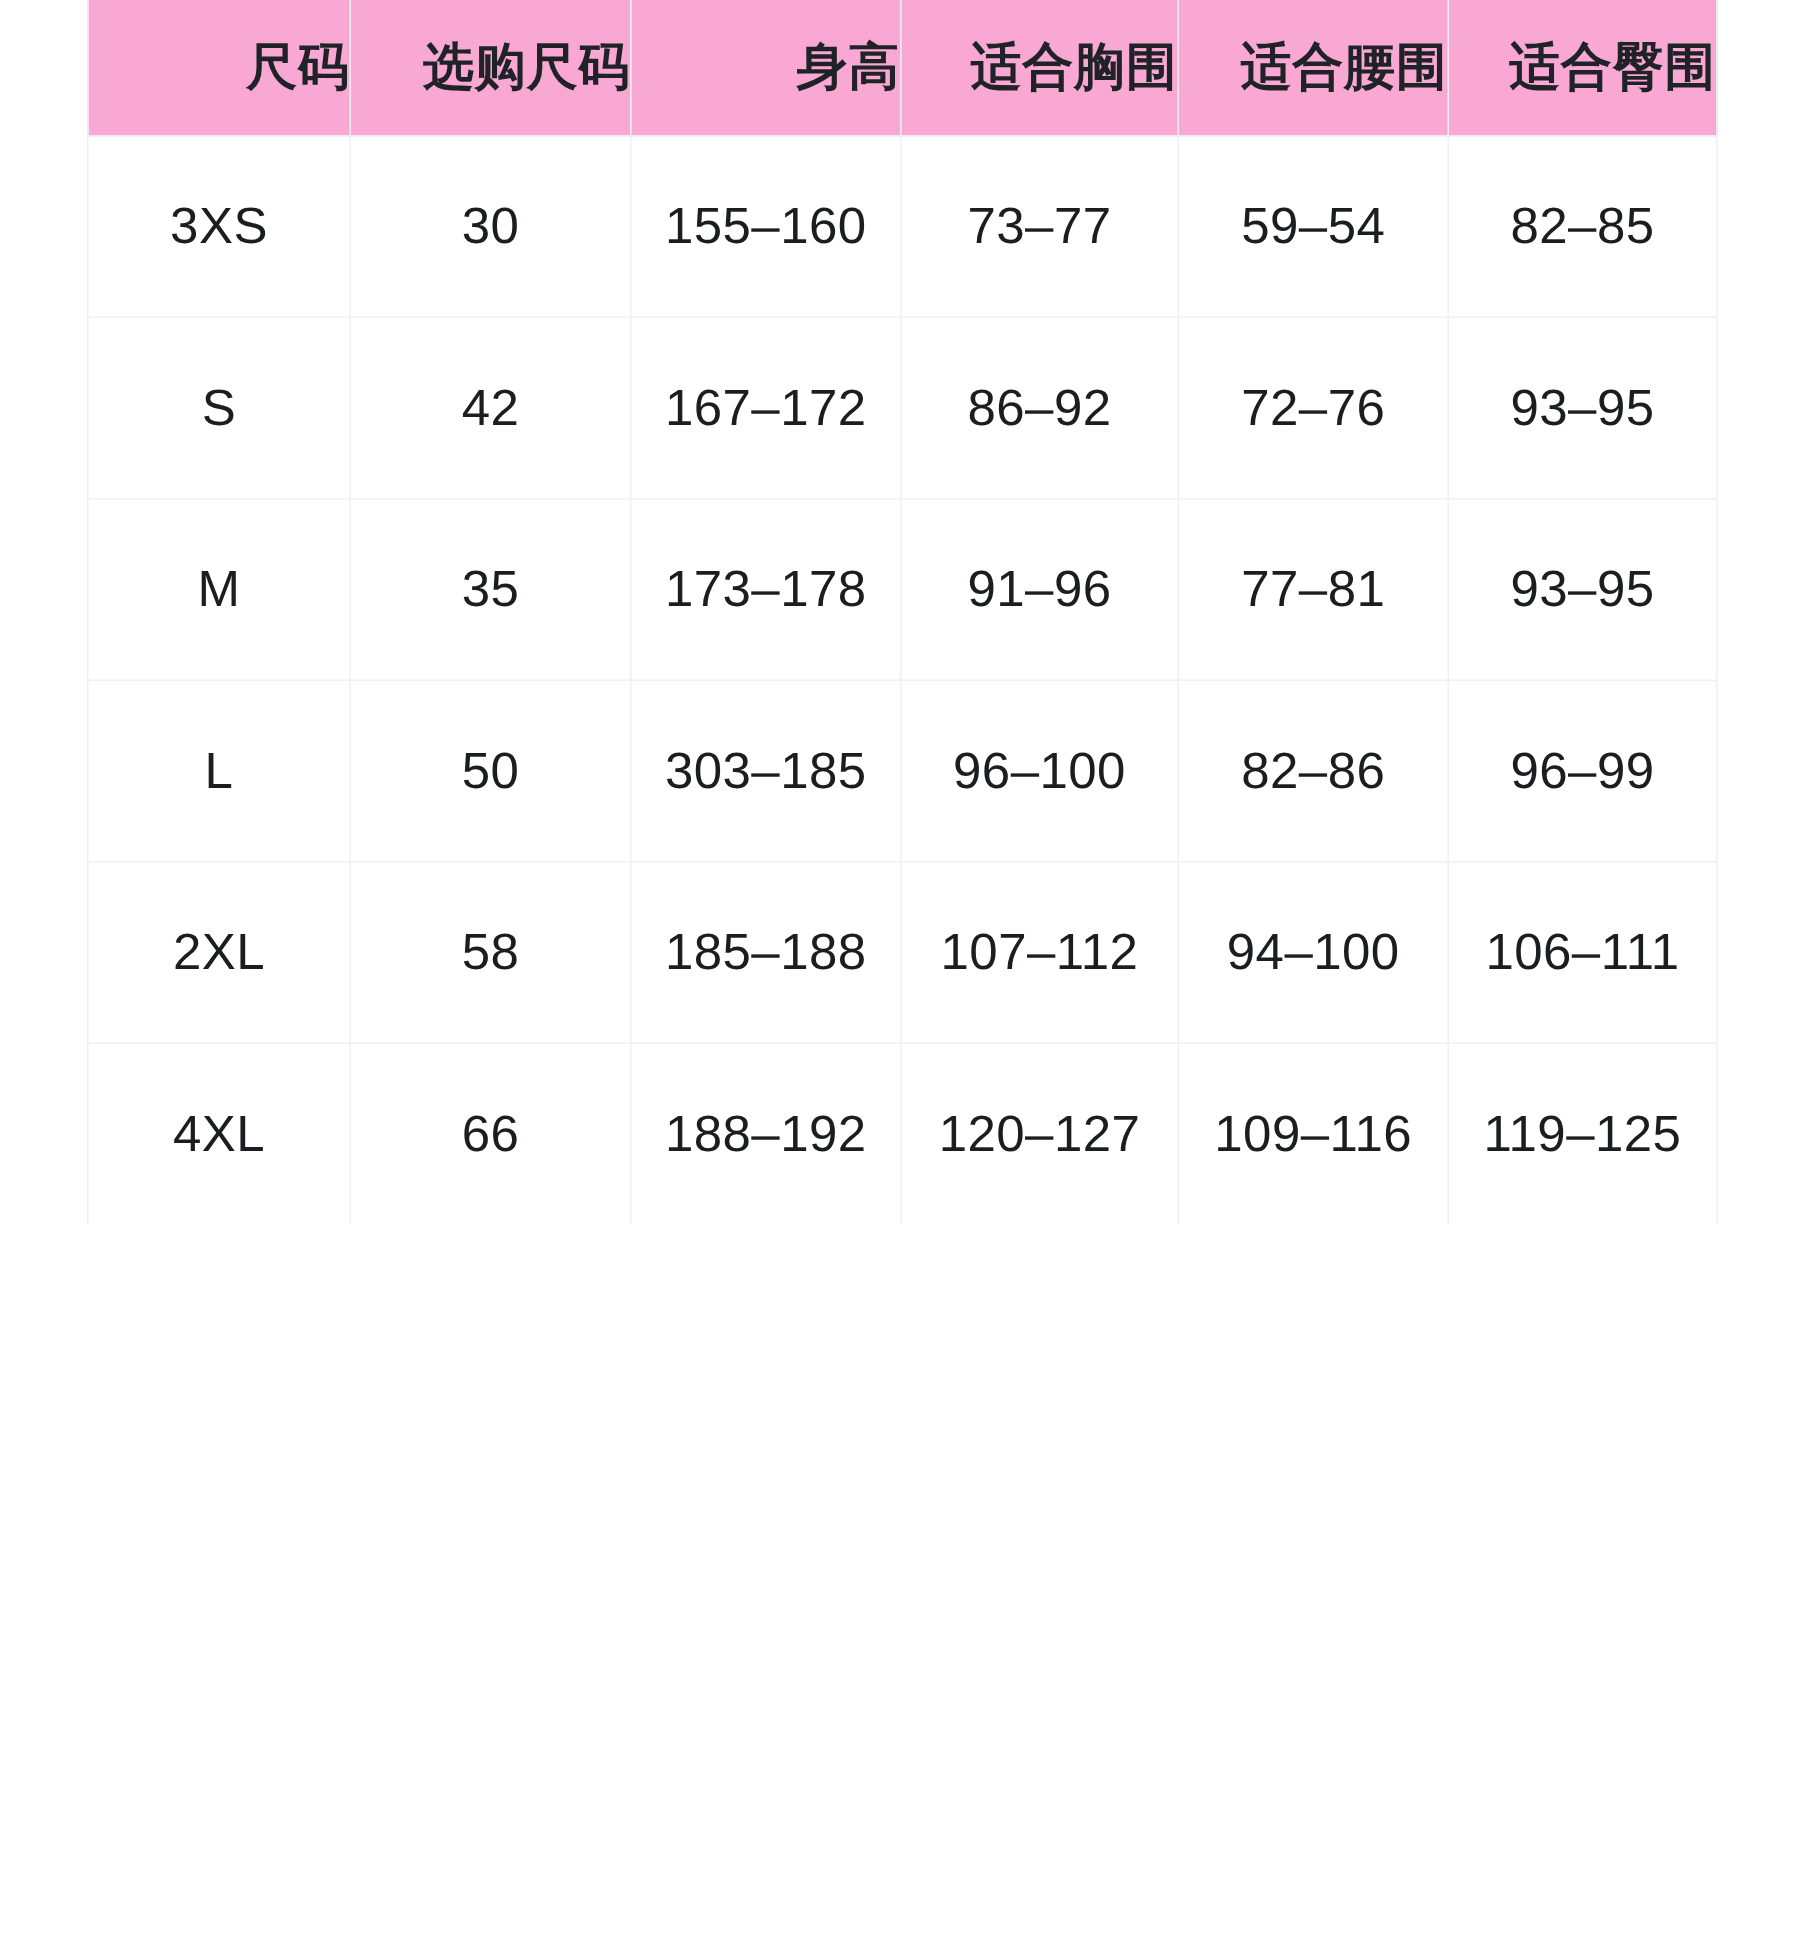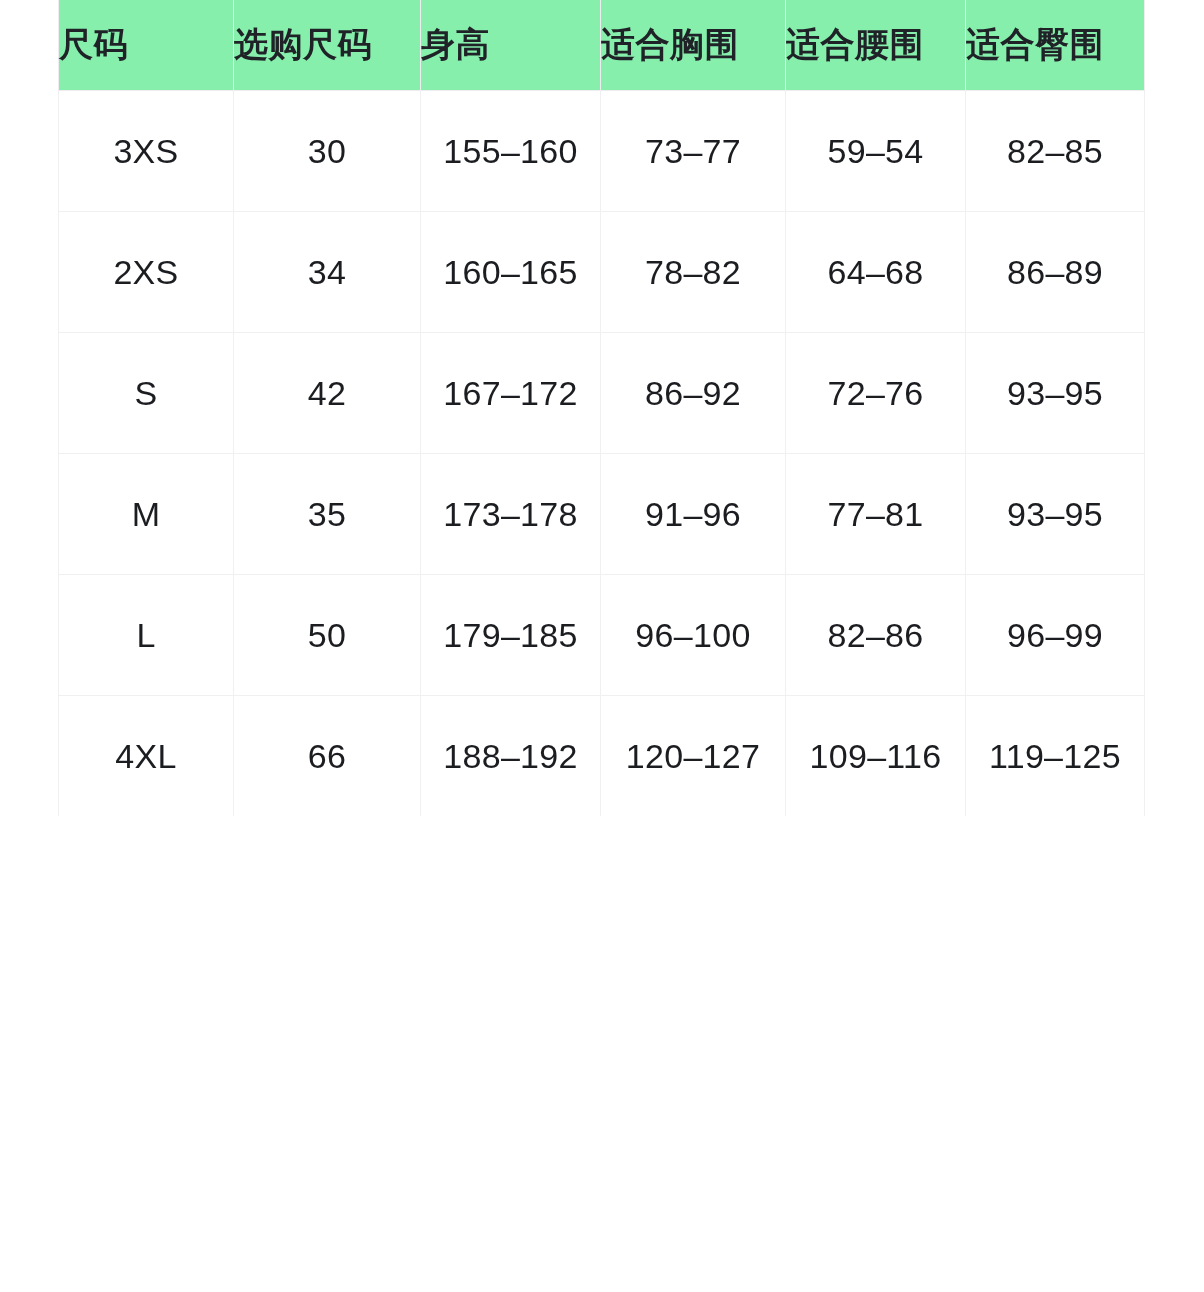--- a/index.html
+++ b/index.html
@@ -30,25 +30,25 @@
 
   table.size-table col.c0 { width: 175px; }
   table.size-table col.c1 { width: 187px; }
   table.size-table col.c2 { width: 180px; }
   table.size-table col.c3 { width: 185px; }
   table.size-table col.c4 { width: 180px; }
   table.size-table col.c5 { width: 179px; }
 
   table.size-table thead th {
     height: 90px;
-    background: #86efac;
+    background: #f9a8d4;
     color: #1f2226;
     font-size: 34px;
     font-weight: 700;
-    text-align: left;
+    text-align: right;
     vertical-align: middle;
     border-right: 1px solid #ededf0;
     border-bottom: 1px solid #ededf0;
     padding: 0;
     letter-spacing: 0.5px;
   }
   table.size-table thead th:first-child {
     border-left: 1px solid #ededf0;
   }
 
@@ -98,50 +98,50 @@
     <tbody id="body-rows">
         <tr>
           <td>3XS</td>
           <td>30</td>
           <td>155–160</td>
           <td>73–77</td>
           <td>59–54</td>
           <td>82–85</td>
         </tr>
         <tr>
-          <td>2XS</td>
-          <td>34</td>
-          <td>160–165</td>
-          <td>78–82</td>
-          <td>64–68</td>
-          <td>86–89</td>
-        </tr>
-        <tr>
           <td>S</td>
           <td>42</td>
           <td>167–172</td>
           <td>86–92</td>
           <td>72–76</td>
           <td>93–95</td>
         </tr>
         <tr>
           <td>M</td>
           <td>35</td>
           <td>173–178</td>
           <td>91–96</td>
           <td>77–81</td>
           <td>93–95</td>
         </tr>
         <tr>
           <td>L</td>
           <td>50</td>
-          <td>179–185</td>
+          <td>303–185</td>
           <td>96–100</td>
           <td>82–86</td>
           <td>96–99</td>
+        </tr>
+        <tr>
+          <td>2XL</td>
+          <td>58</td>
+          <td>185–188</td>
+          <td>107–112</td>
+          <td>94–100</td>
+          <td>106–111</td>
         </tr>
         <tr>
           <td>4XL</td>
           <td>66</td>
           <td>188–192</td>
           <td>120–127</td>
           <td>109–116</td>
           <td>119–125</td>
         </tr>
       </tbody>

